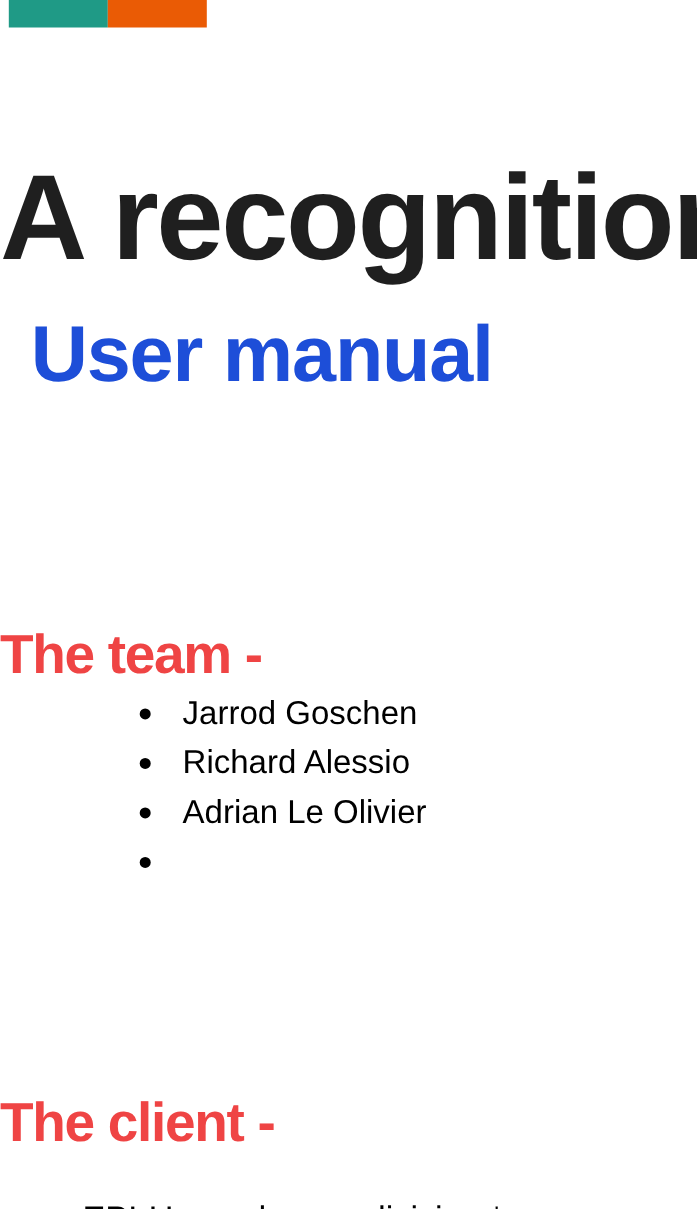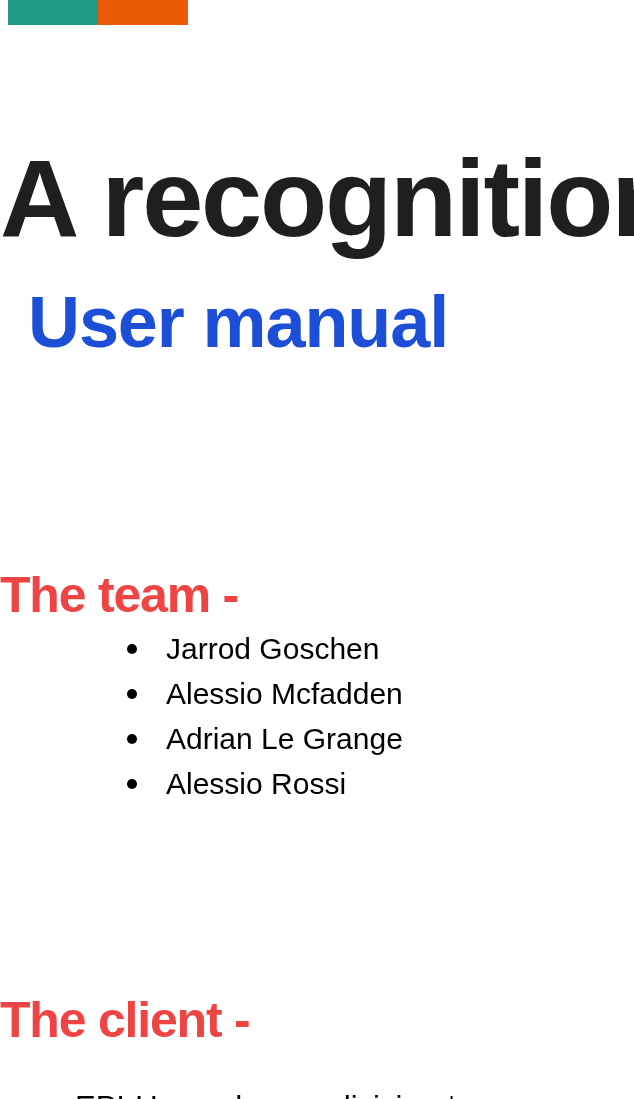--- a/index.html
+++ b/index.html
@@ -140,29 +140,28 @@
 
   <h3 class="section-heading team">The team -</h3>
 
   <ul class="team-list">
     <li>
       <span class="bullet-dot"></span>
       <span>Jarrod Goschen</span>
     </li>
     <li>
       <span class="bullet-dot"></span>
-      <span>Alessio Mcfadden</span>
+      <span>Richard Alessio</span>
     </li>
     <li>
       <span class="bullet-dot"></span>
-      <span>Adrian Le Grange</span>
+      <span>Adrian Le Olivier</span>
     </li>
     <li>
       <span class="bullet-dot"></span>
-      <span>Alessio Rossi</span>
     </li>
   </ul>
 
   <h3 class="section-heading client">The client -</h3>
 
   <p class="client-line">EPI-Use ,advance division *</p>
 
 </div>
 
 </body></html>

